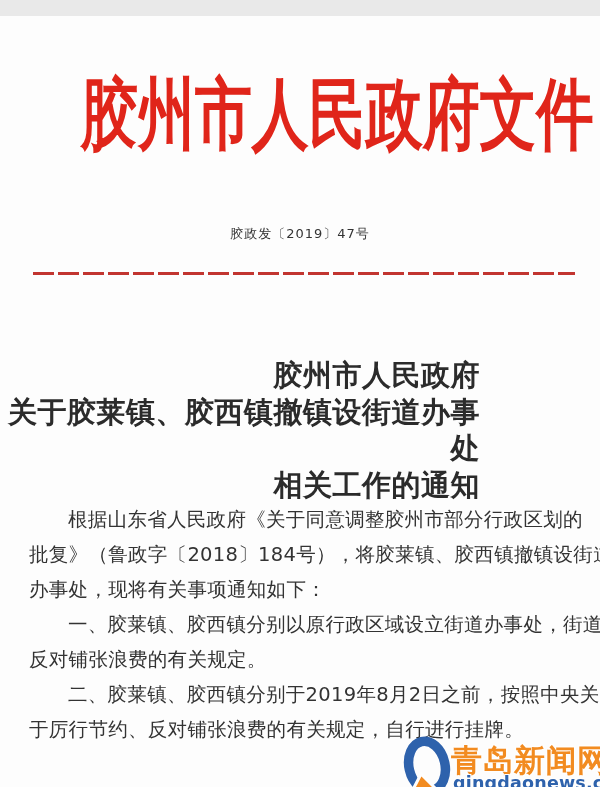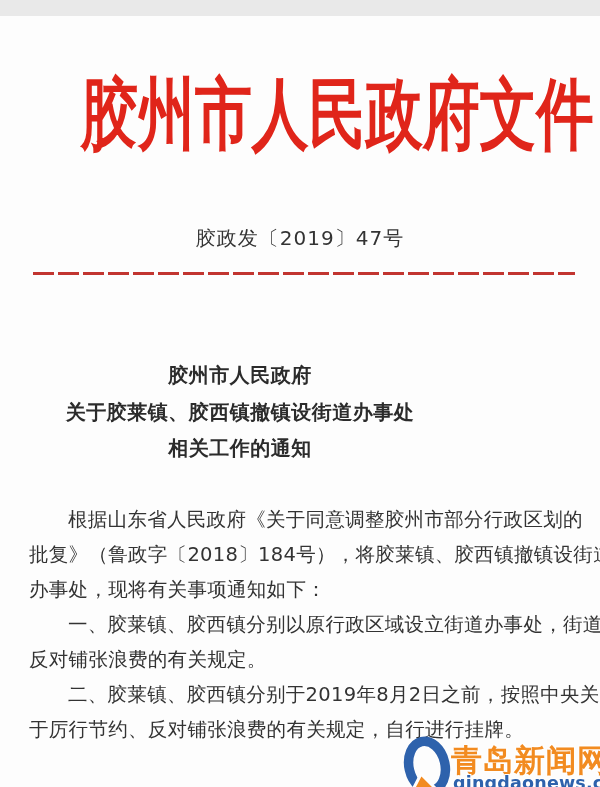--- a/index.html
+++ b/index.html
@@ -30,21 +30,21 @@
     letter-spacing: 0;
   }
 
   
   .doc-number {
     position: absolute;
     top: 209px;
     left: 0;
     width: 600px;
     text-align: center;
-    font-size: 20px;
+    font-size: 13px;
     color: #333333;
     letter-spacing: 1px;
   }
 
   
   .red-divider {
     position: absolute;
     top: 256px;
     left: 33px;
     width: 542px;
@@ -53,22 +53,22 @@
       #c23530 0px, #c23530 21px,
       rgba(194,53,48,0) 21px, rgba(194,53,48,0) 25px);
   }
 
   
   .doc-title {
     position: absolute;
     top: 341px;
     left: 0;
     width: 480px;
-    text-align: center;
-    font-size: 20px;
+    text-align: right;
+    font-size: 29px;
     font-weight: bold;
     color: #2b2b2b;
     line-height: 36.5px;
     letter-spacing: 0.5px;
   }
 
   
   .body-text {
     position: absolute;
     top: 486px;

